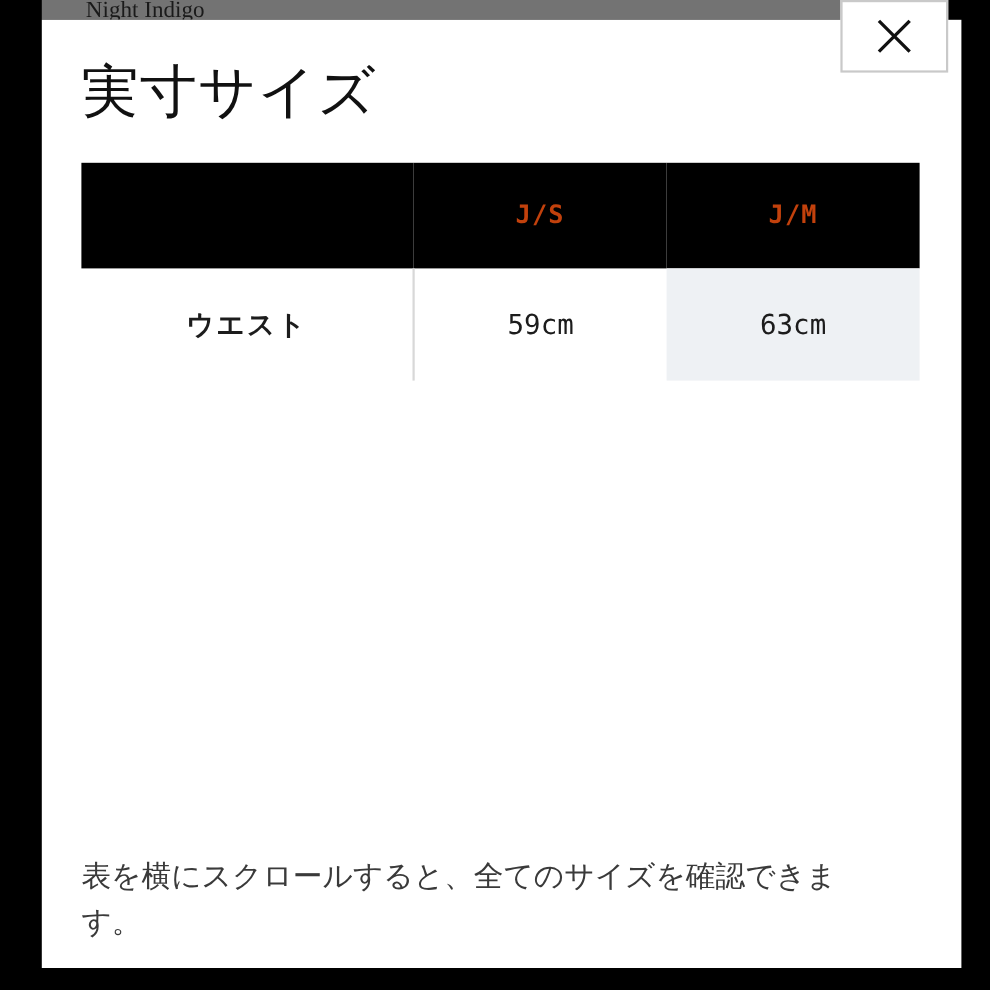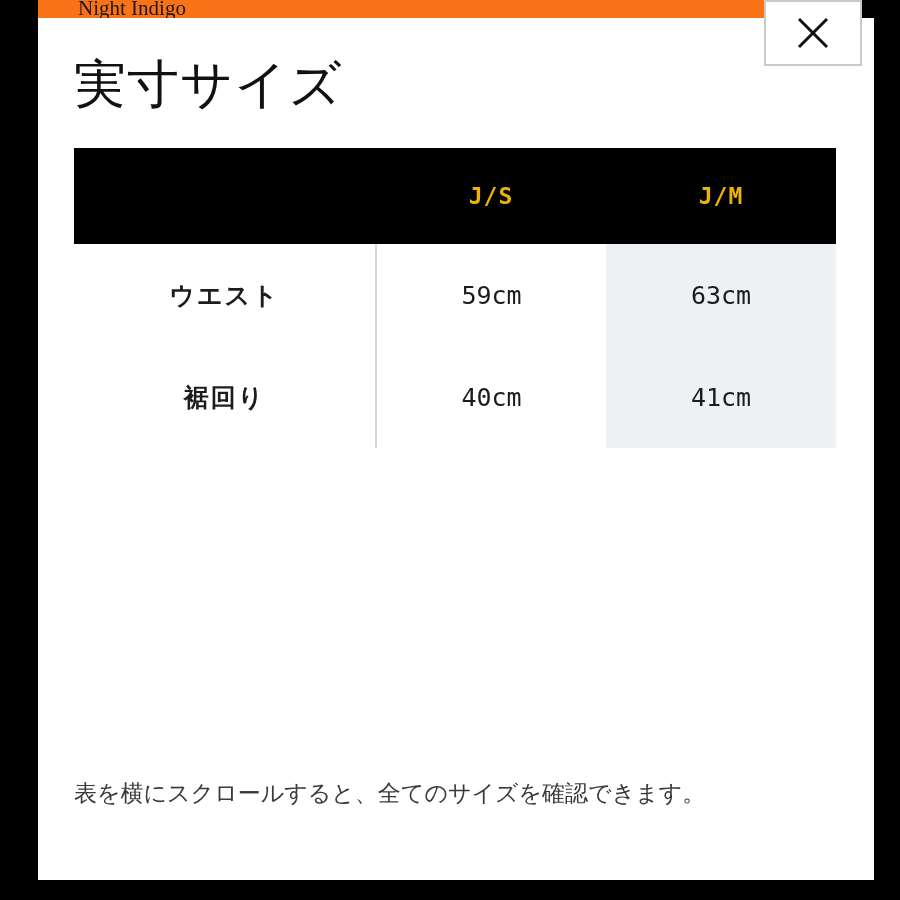--- a/index.html
+++ b/index.html
@@ -21,21 +21,21 @@
     background: #000000;
   }
 
   
   .bg-page {
     position: absolute;
     left: 38px;
     top: 0;
     width: 824px;
     height: 18px;
-    background: #f97316;
+    background: #737373;
     overflow: hidden;
   }
   .bg-page-text {
     position: absolute;
     left: 40px;
     top: -4px;
     font-size: 21px;
     color: #1a1a1a;
     white-space: nowrap;
     font-family: "Liberation Serif", serif;
@@ -89,21 +89,21 @@
     top: 130px;
     width: 756px;
   }
   table.size-table {
     border-collapse: collapse;
     width: 756px;
     table-layout: fixed;
   }
   table.size-table thead th {
     background: #000000;
-    color: #eab308;
+    color: #c2410c;
     height: 94px;
     font-size: 23px;
     font-weight: bold;
     font-family: "DejaVu Sans Mono", monospace;
     letter-spacing: 1px;
     vertical-align: middle;
   }
   th.col-label { width: 300px; }
   th.col-s { width: 228px; }
   th.col-m { width: 228px; }
@@ -133,21 +133,21 @@
   table.size-table tbody td.hl,
   table.size-table tbody tr td:last-child {
     background: #eef1f4;
   }
 
   .note {
     position: absolute;
     left: 36px;
     top: 758px;
     width: 740px;
-    font-size: 23px;
+    font-size: 27px;
     line-height: 1.55;
     color: #3a3a3a;
     font-family: "DejaVu Sans", sans-serif;
   }
 </style>
 </head>
 <body>
 
 <div id="screen">
 
@@ -167,25 +167,20 @@
             <th class="col-s">J/S</th>
             <th class="col-m">J/M</th>
           </tr>
         </thead>
         <tbody>
           <tr>
             <td class="rowhead">ウエスト</td>
             <td>59cm</td>
             <td class="hl">63cm</td>
           </tr>
-          <tr>
-            <td class="rowhead">裾回り</td>
-            <td>40cm</td>
-            <td class="hl">41cm</td>
-          </tr>
         </tbody>
       </table>
     </div>
 
     <div class="note">表を横にスクロールすると、全てのサイズを確認できます。</div>
   </div>
 
   <div class="close-box">
     <span>
       <svg width="38" height="38" viewBox="0 0 38 38" aria-hidden="true">

